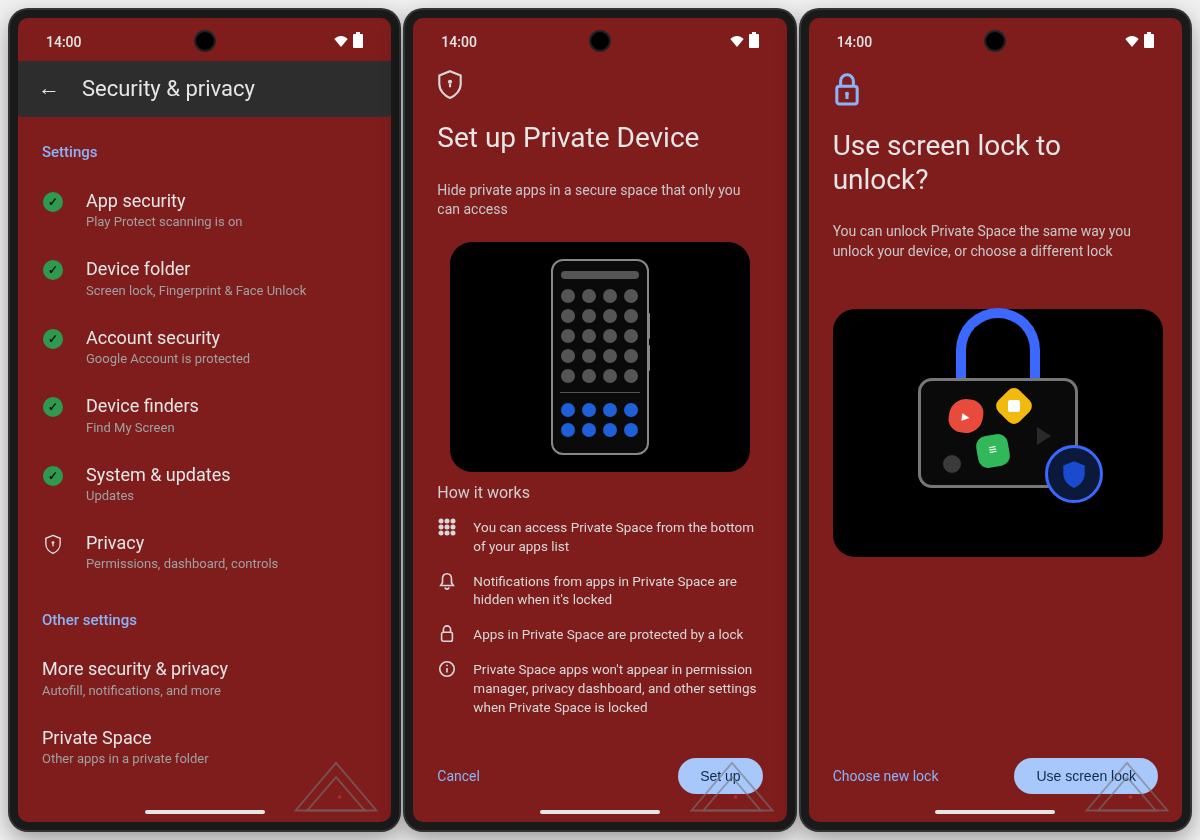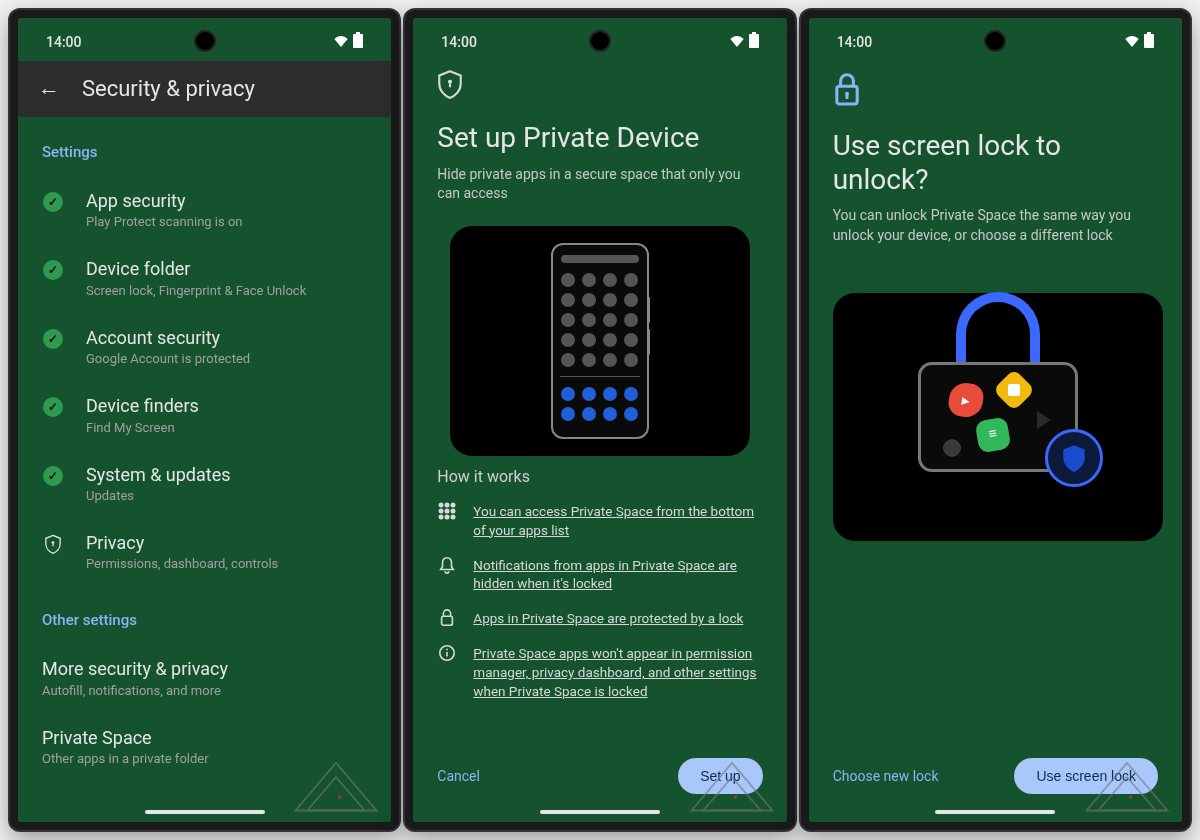--- a/index.html
+++ b/index.html
@@ -8,22 +8,22 @@
     font-family: -apple-system, BlinkMacSystemFont, 'Segoe UI', Roboto, sans-serif;
     display: flex;
     justify-content: center;
     align-items: flex-start;
     padding: 10px;
     gap: 6px;
   }
   .phone {
     width: 390px;
     height: 820px;
-    background: #14532d;
-    border-radius: 10px;
+    background: #7f1d1d;
+    border-radius: 18px;
     border: 8px solid #1a1a1a;
     box-shadow: 0 0 0 2px #333, 0 8px 24px rgba(0,0,0,0.4);
     position: relative;
     overflow: hidden;
     color: #e6e6e6;
     display: flex;
     flex-direction: column;
     justify-content: flex-end;
   }
   .notch {
@@ -94,21 +94,21 @@
     font-size: 12px; color: #0f0f0f; font-weight: bold;
   }
   .shield-icon svg { width: 18px; height: 20px; fill: none; stroke: #e6e6e6; stroke-width: 1.8; }
   .setting-title { font-size: 18px; line-height: 1.3; }
   .setting-sub { font-size: 13px; color: #a0a0a0; margin-top: 2px; }
 
   
   .hero-icon { margin-top: 12px; }
   .hero-icon svg { width: 26px; height: 30px; fill: none; stroke: #d7d7d7; stroke-width: 2; }
   .big-title { font-size: 28px; font-weight: 400; margin-top: 18px; line-height: 1.2; }
-  .lead { font-size: 14px; color: #c8c8c8; margin-top: 10px; line-height: 1.4; }
+  .lead { font-size: 14px; color: #c8c8c8; margin-top: 26px; line-height: 1.4; }
   .illus {
     background: #000;
     border-radius: 22px;
     margin: 22px auto 0 auto;
     width: 300px;
     height: 230px;
     display: flex;
     align-items: center;
     justify-content: center;
     position: relative;
@@ -122,21 +122,21 @@
     position: relative;
   }
   .mini-phone::after { content:''; position:absolute; right:-3px; top:52px; width:2px; height:26px; background:#888; border-radius:1px; }
   .mini-phone::before { content:''; position:absolute; right:-3px; top:84px; width:2px; height:26px; background:#888; border-radius:1px; }
   .mini-bar { height: 8px; background: #555; border-radius: 4px; }
   .mini-grid { display: grid; grid-template-columns: repeat(4, 1fr); gap: 6px; margin-top: 4px; }
   .mini-dot { width: 14px; height: 14px; border-radius: 50%; background: #555; }
   .mini-hr { height:1px; background:#555; margin:3px -1px 0 -1px;}
   .mini-dot.blue { background: #1f5fd8; }
   .hiw-label { font-size: 16px; color: #cfcfcf; margin-top: 11px; }
-  .hiw-row { display: flex; gap: 16px; margin-top: 16px; font-size: 13.5px; color: #d8d8d8; line-height: 1.4; text-decoration: underline; }
+  .hiw-row { display: flex; gap: 16px; margin-top: 16px; font-size: 13.5px; color: #d8d8d8; line-height: 1.4; }
   .hiw-icon { width: 20px; flex-shrink: 0; display:flex; justify-content:center; }
   .hiw-icon svg { width: 18px; height: 18px; fill: none; stroke: #d8d8d8; stroke-width: 1.8; }
   .bottom-bar {
     display: flex; justify-content: space-between; align-items: center;
     padding: 18px 0 12px 0; margin-top: auto;
   }
   .link-btn { color: #8ab4f8; font-size: 14px; cursor: pointer; }
   .pill-btn {
     background: #a8c7fa; color: #0f2a4a;
     padding: 10px 22px; border-radius: 22px;

